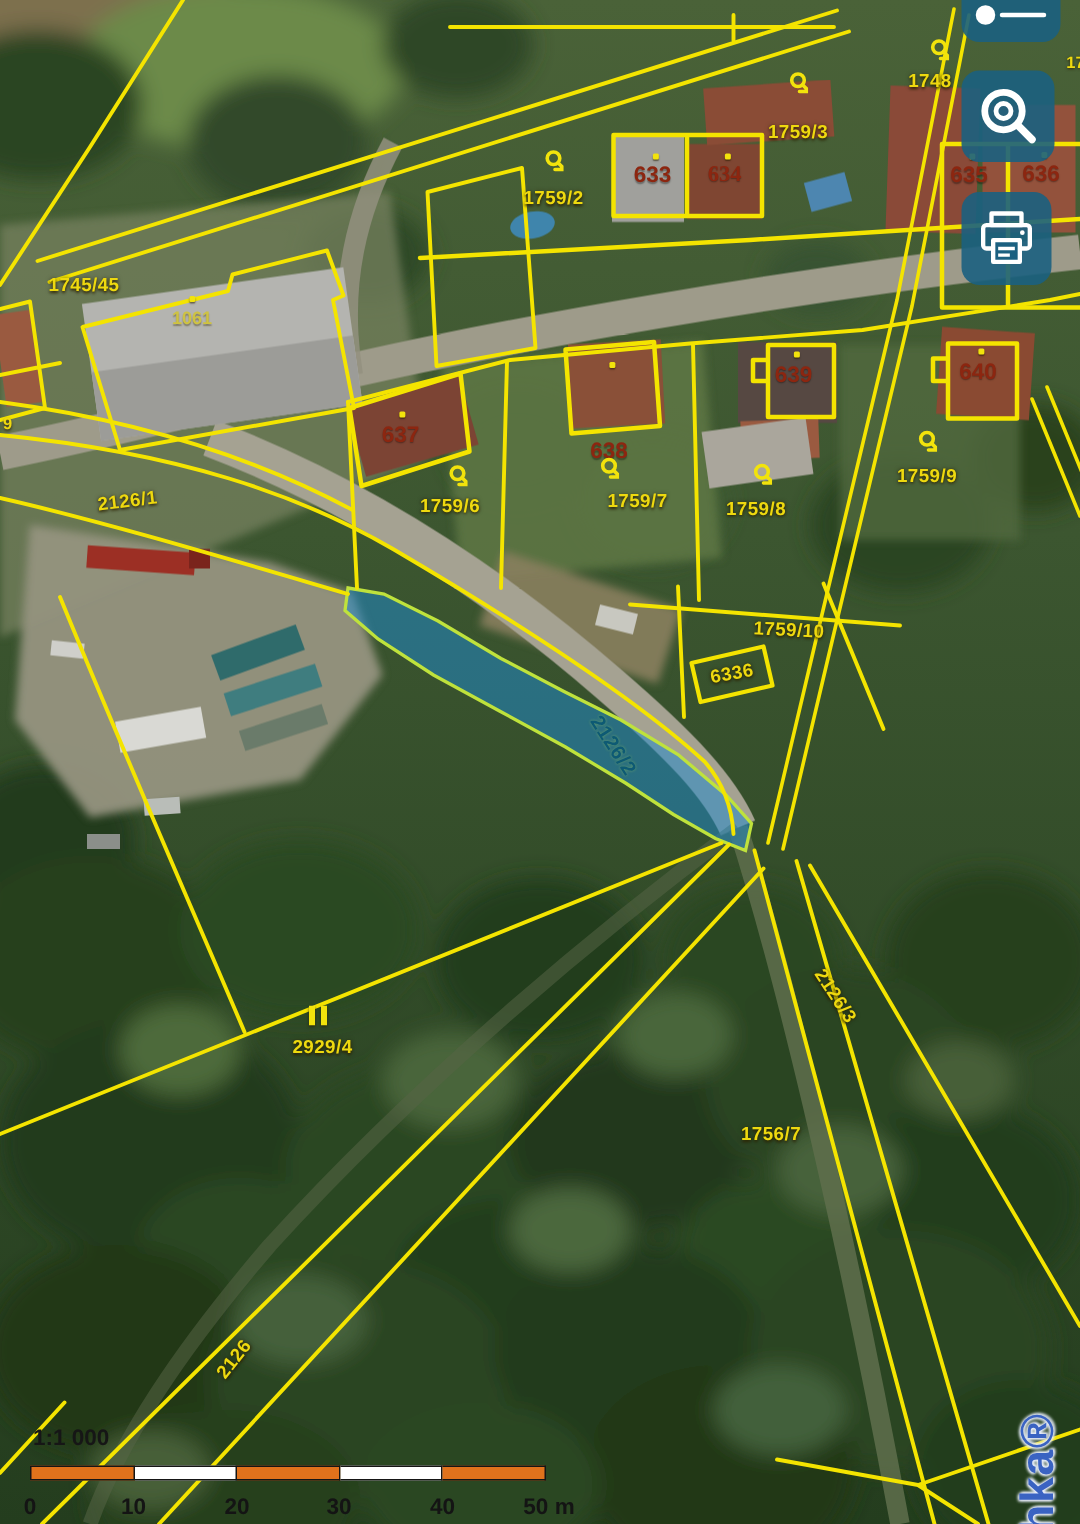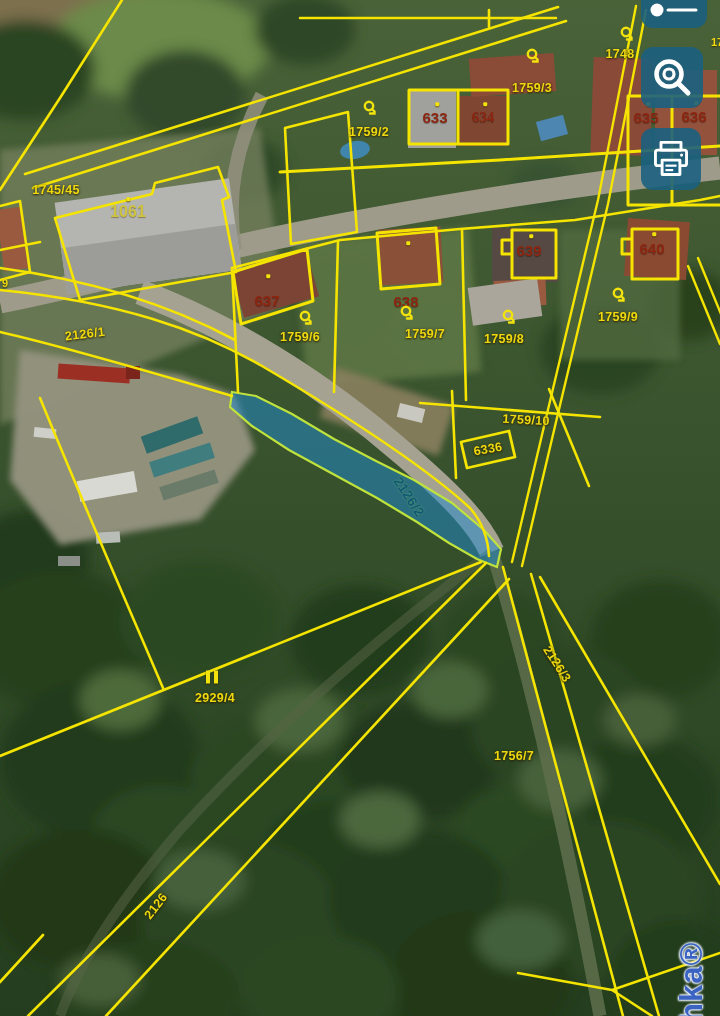--- a/index.html
+++ b/index.html
@@ -5,21 +5,21 @@
   html,body{margin:0;padding:0;background:#222;}
   .stage{position:relative;width:720px;height:1016px;overflow:hidden;
          font-family:"Liberation Sans",sans-serif;background:#32491f;}
   svg.bg{position:absolute;left:0;top:0;}
   
   .lbl{position:absolute;font-weight:700;white-space:nowrap;pointer-events:none;}
   .lbl.parcel{color:#eed90f;font-size:12.5px;letter-spacing:.3px;
       text-shadow:0 1px 2px rgba(45,35,0,.9),0 0 3px rgba(45,35,0,.55);}
   .lbl.frag{color:#eed90f;font-size:11px;text-shadow:0 1px 2px rgba(45,35,0,.9);}
   .lbl.building{color:#8c2610;font-size:15px;text-shadow:0 1px 1px rgba(0,0,0,.35);}
-  .lbl.bldgy{color:#d3c52e;font-size:16px;opacity:.85;text-shadow:0 1px 1px rgba(60,50,0,.5);}
+  .lbl.bldgy{color:#d3c52e;font-size:12px;opacity:.85;text-shadow:0 1px 1px rgba(60,50,0,.5);}
   .lbl.selected{color:#0d5a74;font-size:13.5px;letter-spacing:.5px;
       text-shadow:0 0 2px rgba(180,225,90,.45);}
   .sym{position:absolute;pointer-events:none;}
   .bars{display:flex;gap:4px;}
   .bars i{display:block;width:4px;height:13px;background:#f2e30c;
       box-shadow:0 1px 2px rgba(40,30,0,.7);}
   
   .btn{position:absolute;background:rgba(27,96,128,.9);border-radius:12px;
       display:flex;align-items:center;justify-content:center;cursor:pointer;}
   
@@ -209,21 +209,21 @@
       <div class="lbl selected" style="left: 409px; top: 497px; transform: translate(-50%, -50%) rotate(57deg);">2126/2</div>
       <div class="lbl parcel" style="left: 557px; top: 664px; transform: translate(-50%, -50%) rotate(57deg);">2126/3</div>
       <div class="lbl parcel" style="left: 215px; top: 698px; transform: translate(-50%, -50%) rotate(0deg);">2929/4</div>
       <div class="lbl parcel" style="left: 514px; top: 756px; transform: translate(-50%, -50%) rotate(0deg);">1756/7</div>
       <div class="lbl parcel" style="left: 156px; top: 906px; transform: translate(-50%, -50%) rotate(-52deg);">2126</div>
       <div class="lbl bldgy" style="left: 128px; top: 212px; transform: translate(-50%, -50%) rotate(0deg);">1061</div>
       <div class="lbl building" style="left: 435px; top: 117px; transform: translate(-50%, -50%) rotate(0deg);">633</div>
       <div class="lbl building" style="left: 483px; top: 117px; transform: translate(-50%, -50%) rotate(0deg); font-family: Liberation Serif, serif;">634</div>
       <div class="lbl building" style="left: 646px; top: 117px; transform: translate(-50%, -50%) rotate(0deg);">635</div>
       <div class="lbl building" style="left: 694px; top: 116px; transform: translate(-50%, -50%) rotate(0deg);">636</div>
-      <div class="lbl building" style="left: 267px; top: 300px; transform: translate(-50%, -50%) rotate(0deg);">637</div>
+      <div class="lbl building" style="left: 267px; top: 290px; transform: translate(-50%, -50%) rotate(0deg);">637</div>
       <div class="lbl building" style="left: 406px; top: 257px; transform: translate(-50%, -50%) rotate(0deg); margin-top: 44px;">638</div>
       <div class="lbl building" style="left: 529px; top: 250px; transform: translate(-50%, -50%) rotate(0deg);">639</div>
       <div class="lbl building" style="left: 652px; top: 248px; transform: translate(-50%, -50%) rotate(0deg);">640</div>
     </div>
   <div id="symbols">
       <div class="sym" style="left: 370px; top: 110px; transform: translate(-50%, -50%);"><svg width="18" height="18">
           <g stroke="#f2e30c" stroke-width="2.4" fill="none" stroke-linecap="round">
             <circle cx="8" cy="7" r="4.2"></circle>
             <path d="M11,10 L13.5,12.5 L13.5,14.5 L9,14.5"></path>
           </g>
@@ -296,15 +296,33 @@
     <svg width="40" height="40" viewBox="0 0 36 36" stroke="#fff" fill="none" stroke-width="2.6" stroke-linejoin="round">
       <rect x="9" y="3" width="18" height="7"></rect>
       <rect x="4" y="10" width="28" height="14" rx="2"></rect>
       <circle cx="27.5" cy="14.5" r="1.4" fill="#fff" stroke="none"></circle>
       <rect x="10" y="19" width="16" height="13" fill="rgba(27,96,128,1)"></rect>
       <line x1="13" y1="24" x2="23" y2="24" stroke-width="2"></line>
       <line x1="13" y1="28" x2="20" y2="28" stroke-width="2"></line>
     </svg>
   </div>
 
+  <div class="scalebar">
+    <div class="sb-ratio">1:1 000</div>
+    <div class="sb-bar" id="sb-bar">
+        <i style="background: rgb(224, 114, 28);"></i>
+        <i style="background: rgb(255, 255, 255);"></i>
+        <i style="background: rgb(224, 114, 28);"></i>
+        <i style="background: rgb(255, 255, 255);"></i>
+        <i style="background: rgb(224, 114, 28);"></i>
+      </div>
+    <div class="sb-ticks" id="sb-ticks">
+        <span style="left: 6px;">0</span>
+        <span style="left: 75px;">10</span>
+        <span style="left: 144px;">20</span>
+        <span style="left: 212px;">30</span>
+        <span style="left: 281px;">40</span>
+        <span style="left: 352px;">50 m</span>
+      </div>
+  </div>
 
   <div class="watermark">hka®</div>
 </div>
 
 </body></html>

